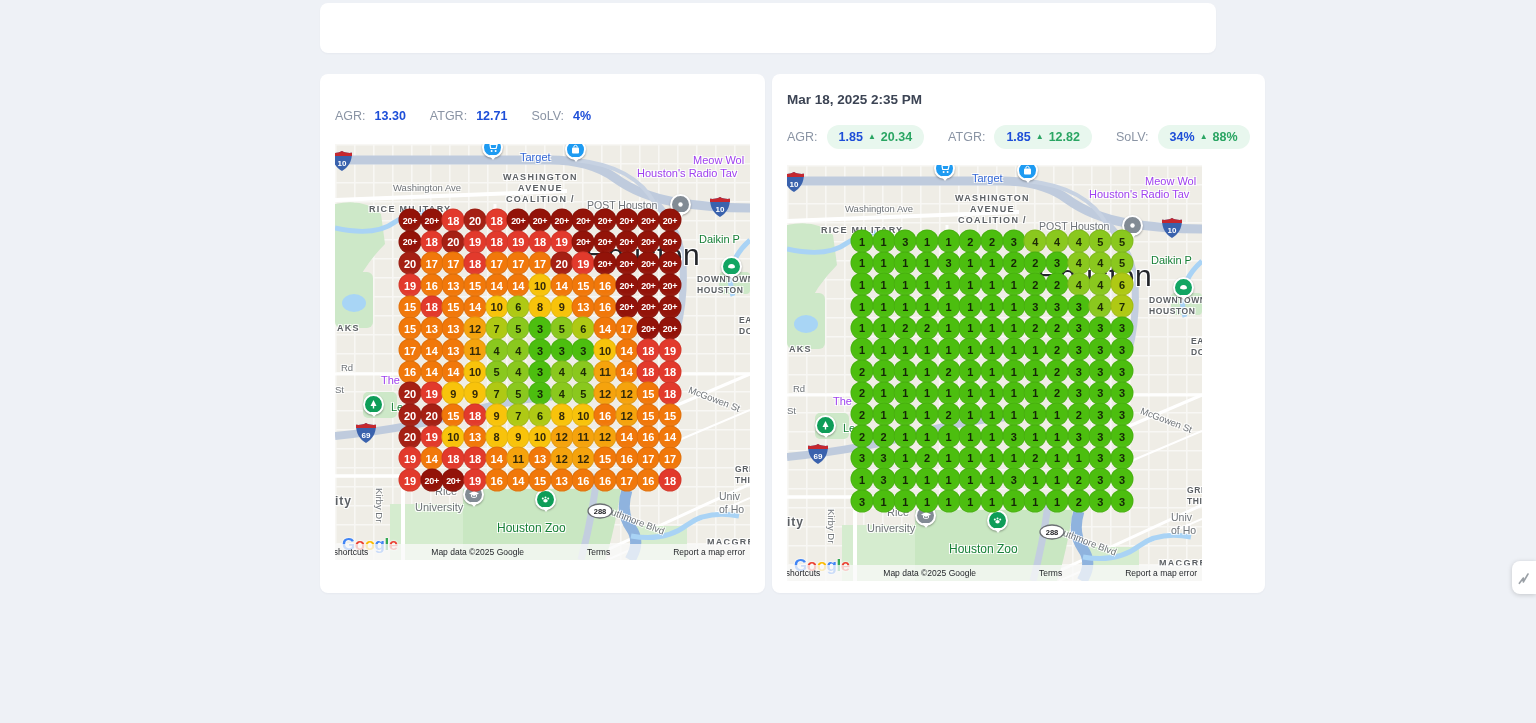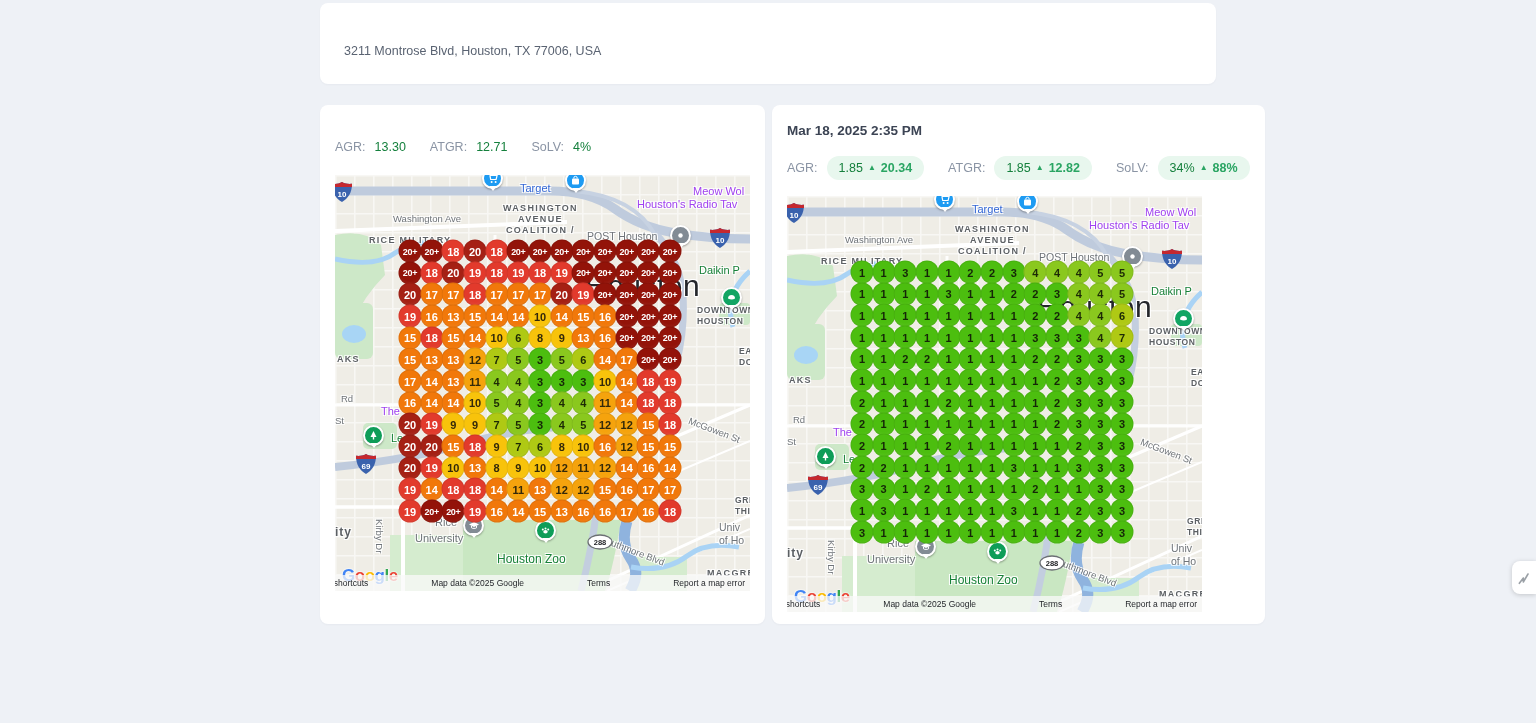--- a/index.html
+++ b/index.html
@@ -16,21 +16,21 @@
   .search-block { padding:34px 24px 0; }
   .search-label { font-size:12.5px; color:#8a94a4; }
   .search-term { margin-top:6px; font-size:13px; color:#4a5262; font-weight:700; }
 
   .scans-row { display:flex; gap:7px; margin-top:21px; }
   .scan-card { flex:1; padding:12px 15px; }
   .scan-date { font-size:13.5px; font-weight:700; color:#3c4454; padding-top:6px; }
   .metrics { margin-top:17px; height:26px; display:flex; align-items:center; gap:24px; font-size:12.5px; }
   .metric { display:flex; align-items:center; gap:9px; }
   .m-label { color:#8a94a4; }
-  .m-val { color:#15803d; font-weight:400; }
+  .m-val { color:#1d4ed8; font-weight:700; }
   .pill { display:flex; align-items:center; gap:5px; background:#e8f7ee; border-radius:14px; padding:5px 12px; }
   .tri { color:#2aa563; font-size:8px; line-height:1; }
   .m-delta { color:#2aa563; font-weight:700; }
 
   .map { position:relative; width:415px; height:416px; margin-top:15px; overflow:hidden; background:#efede6; }
   .map-bg { position:absolute; left:0; top:0; z-index:0; }
 
   .maplab { position:absolute; z-index:1; white-space:nowrap;
     text-shadow:-1px -1px 0 rgba(255,255,255,.95),1px -1px 0 rgba(255,255,255,.95),-1px 1px 0 rgba(255,255,255,.95),1px 1px 0 rgba(255,255,255,.95); }
   .street { font-size:9.5px; color:#6f7479; }
@@ -64,21 +64,20 @@
   .widget-btn { position:absolute; right:0; top:561px; width:24px; height:33px; background:#fff;
         border-radius:8px 0 0 8px; box-shadow:0 1px 5px rgba(0,0,0,.18); z-index:5;
         display:flex; align-items:center; justify-content:flex-start; padding-left:4px; }
 </style>
 </head>
 <body>
 
 <div class="content">
 
   <div class="card header-card">
-    <div class="biz-addr">3211 Montrose Blvd, Houston, TX 77006, USA</div>
   </div>
 
 
   <div class="scans-row">
     <div class="card scan-card">
       <div class="metrics">
           <div class="metric">
             <span class="m-label">AGR:</span>
             <span class="m-val">13.30</span>
           </div>

